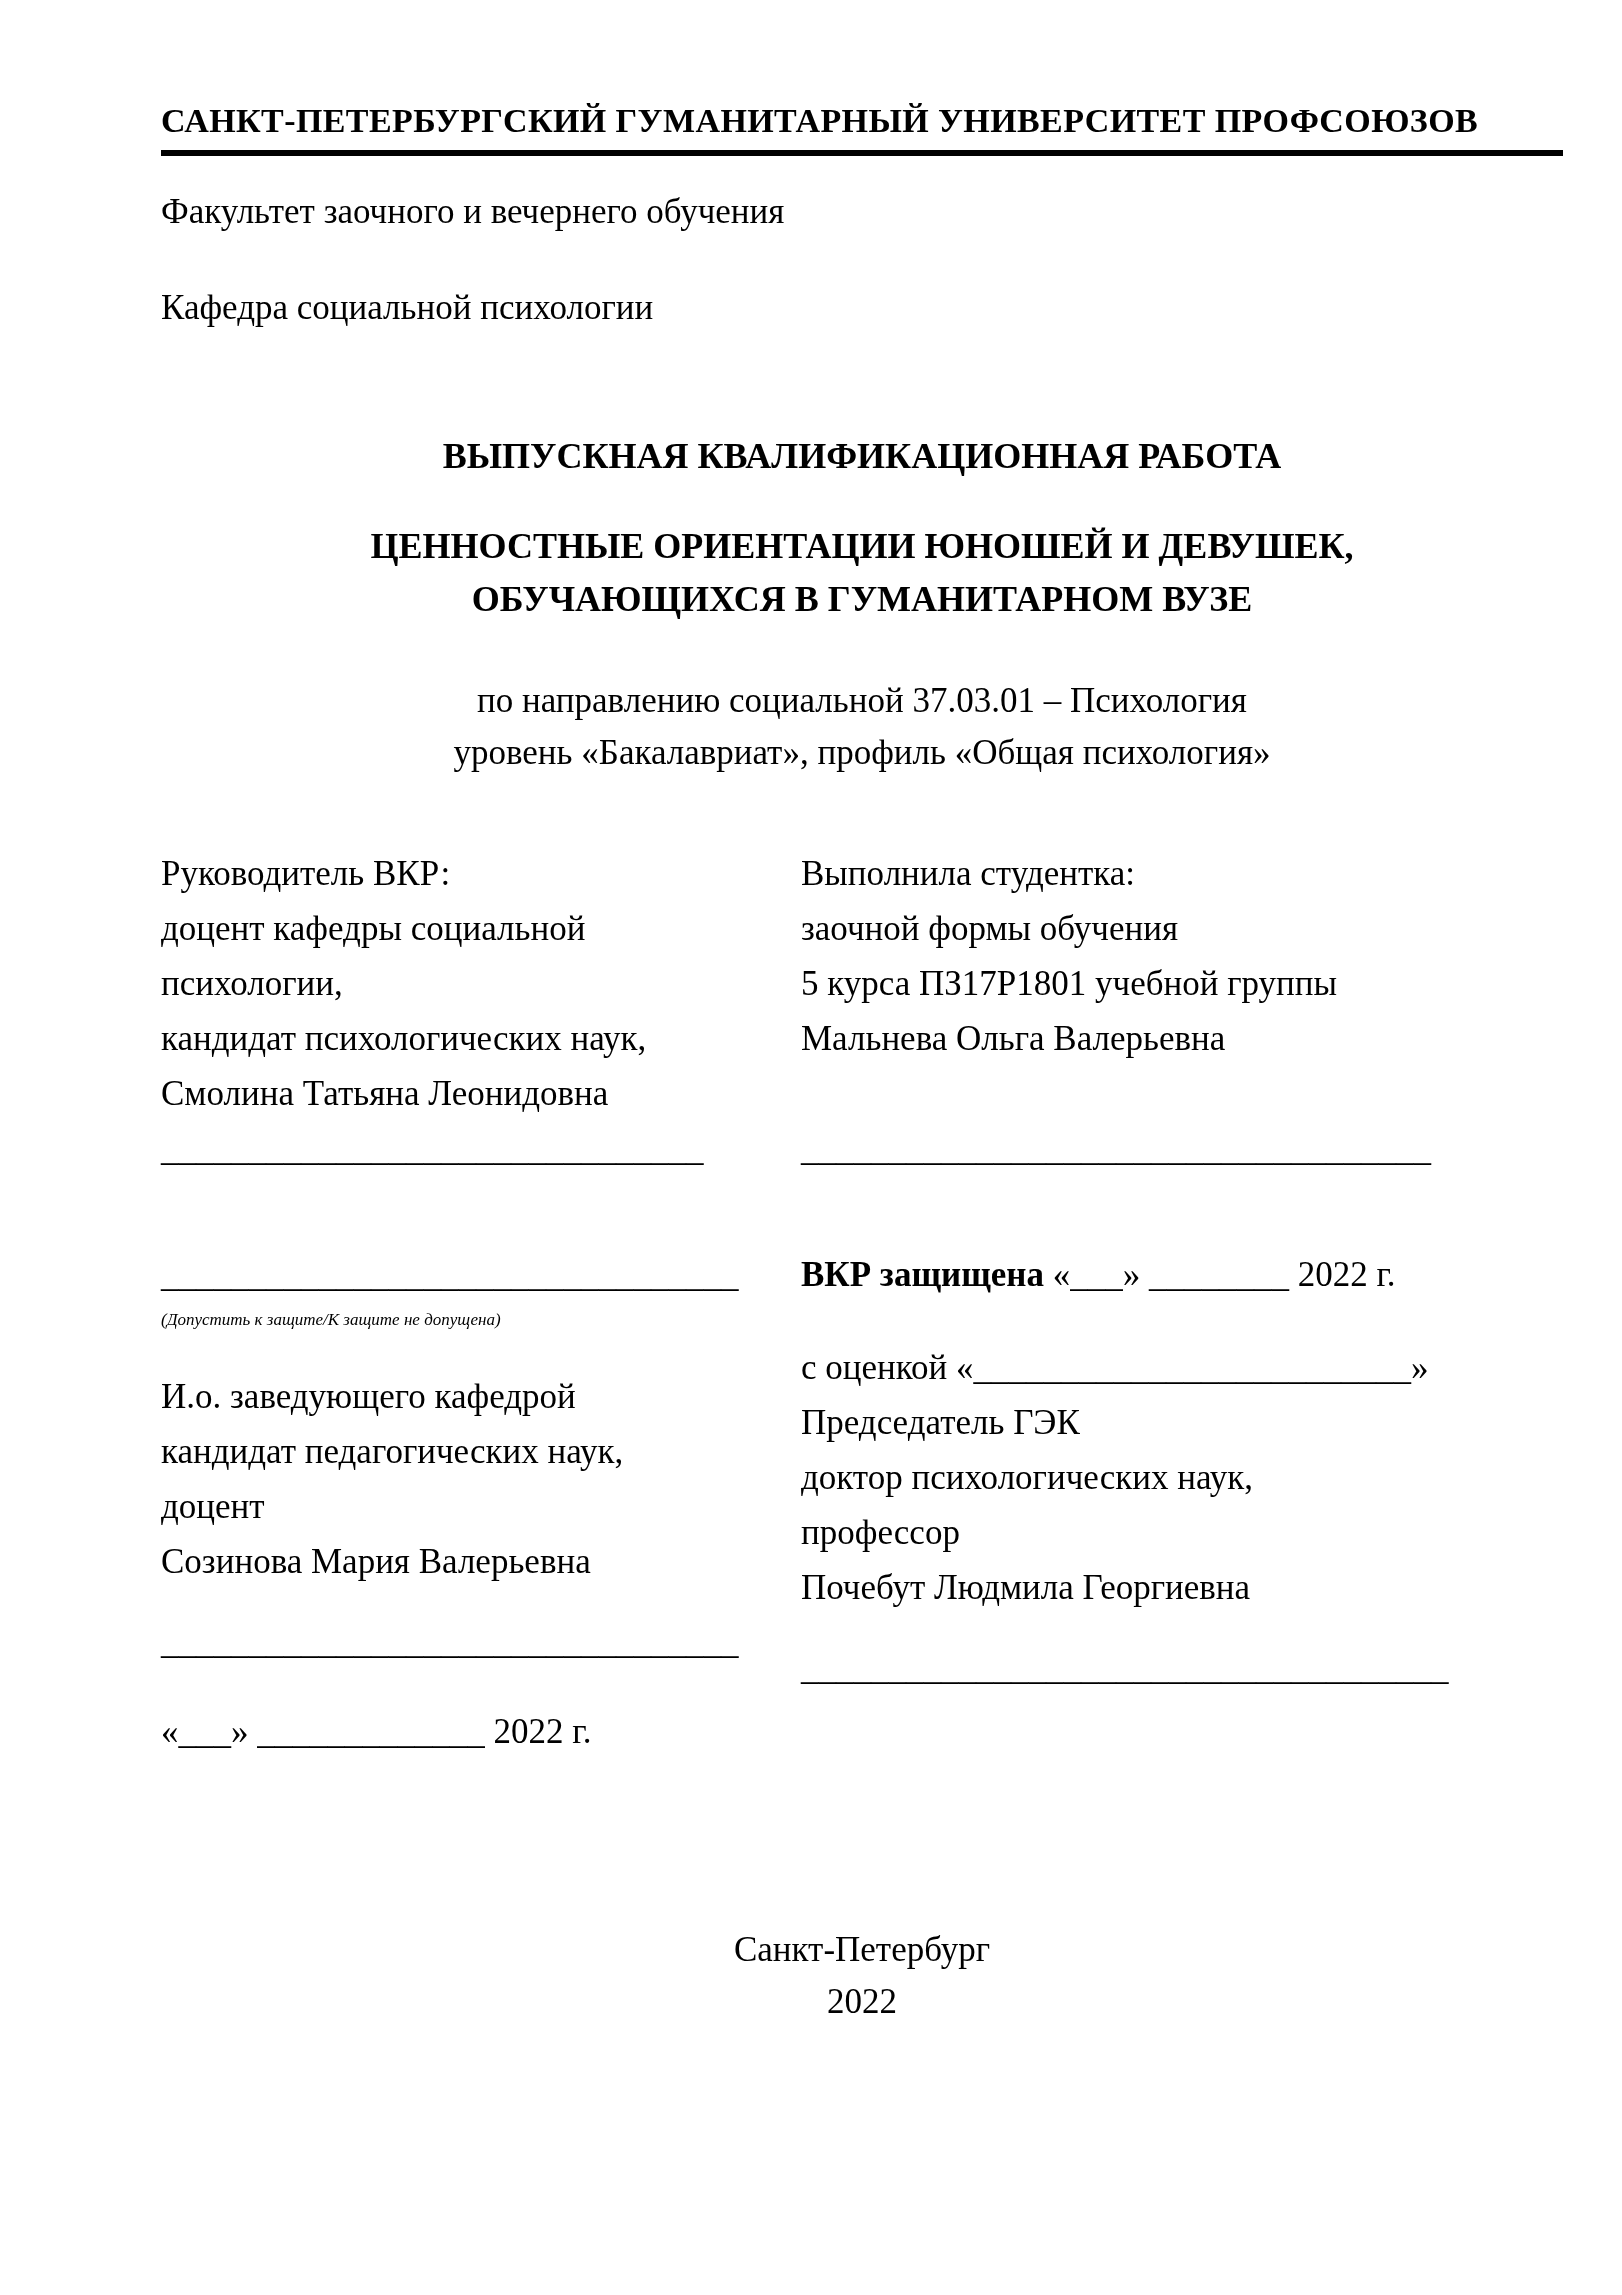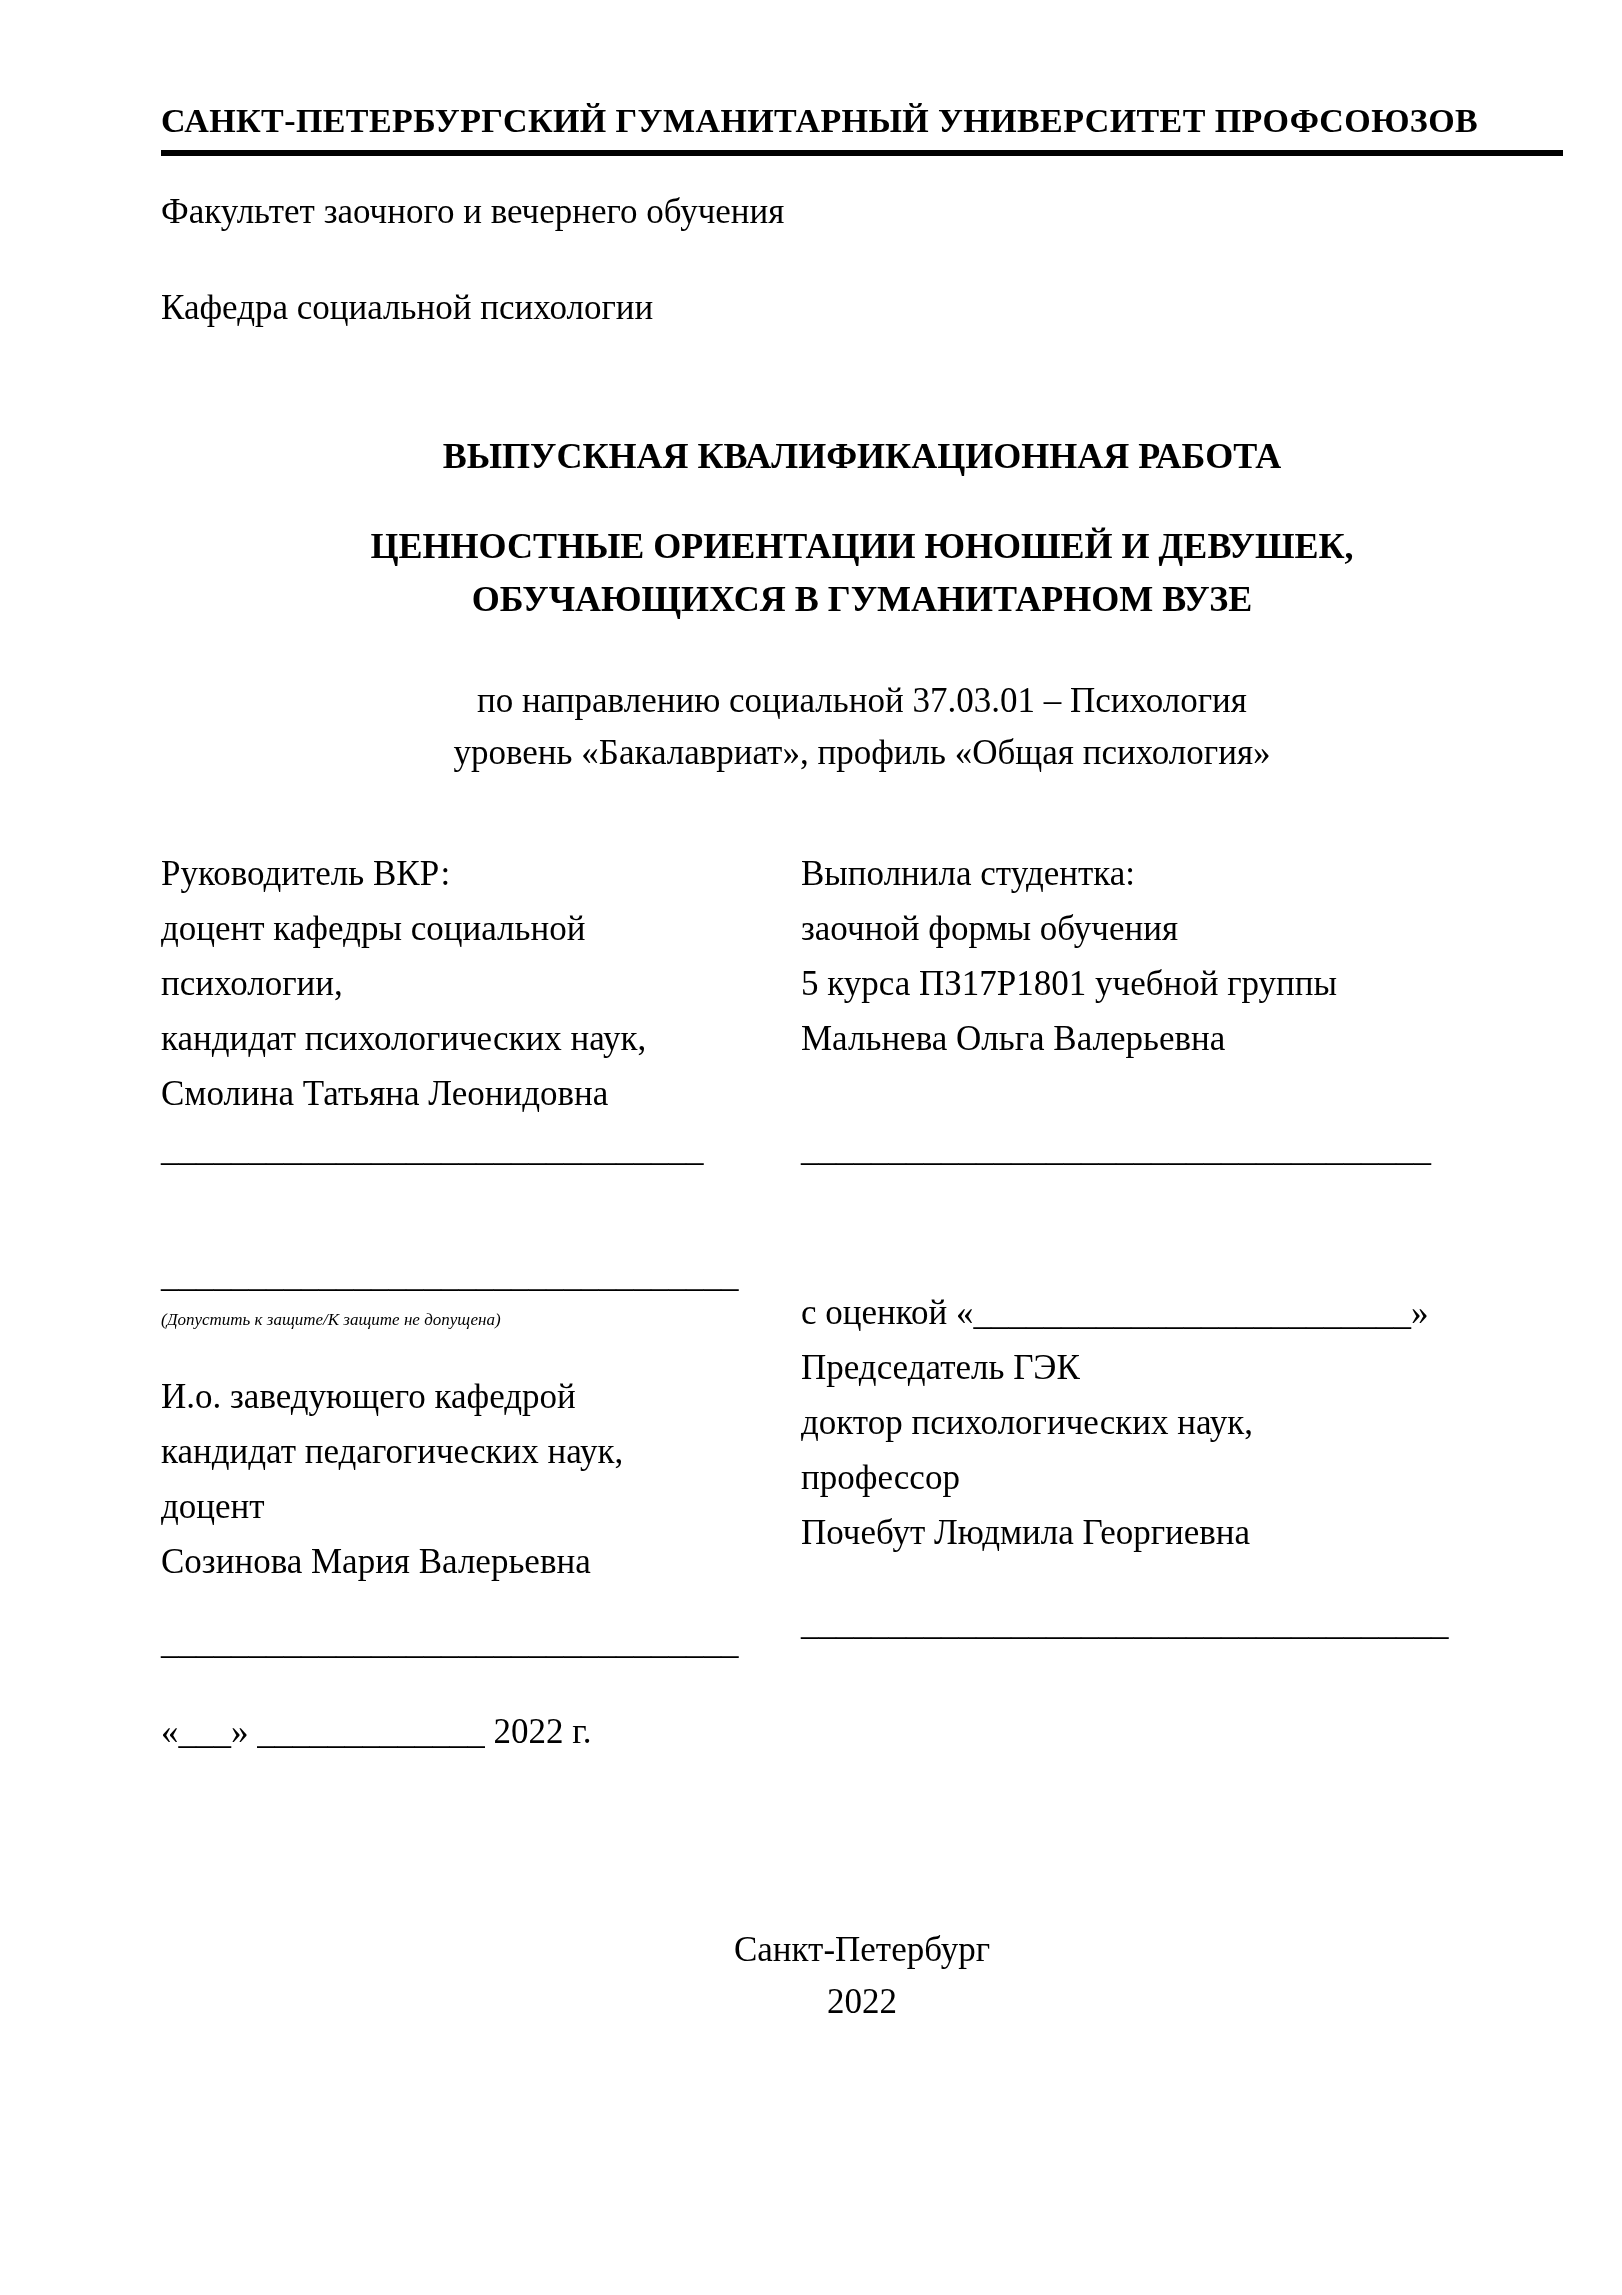--- a/index.html
+++ b/index.html
@@ -65,21 +65,21 @@
   .block2 { margin-top: 71px; }
   .admission-note {
     font-size: 17px;
     font-style: italic;
     line-height: 36px;
   }
   .block2 .col-left .official-lines { margin-top: 31px; }
   .block2 .col-left .sig-line-2 { margin-top: 25px; }
   .block2 .col-left .date-line { margin-top: 35px; line-height: 55px; }
   .block2 .col-right .grade-line { margin-top: 38px; }
-  .block2 .col-right .sig-line { margin-top: 35px; }
+  .block2 .col-right .sig-line { margin-top: 25px; }
   .bold { font-weight: 700; }
   .footer-block {
     margin-top: 165px;
     text-align: center;
     line-height: 52px;
   }
 </style>
 </head>
 <body>
 
@@ -130,20 +130,21 @@
         <div class="official-lines">
           <div class="line">И.о. заведующего кафедрой</div>
           <div class="line">кандидат педагогических наук,</div>
           <div class="line">доцент</div>
           <div class="line">Созинова Мария Валерьевна</div>
         </div>
         <div class="sig-line sig-line-2">_________________________________</div>
         <div class="date-line">«___» _____________ 2022 г.</div>
       </div>
       <div class="col-right">
+        <div class="line"><span class="bold">ВКР защищена</span><span> «___» ________ 2022 г.</span></div>
         <div class="line grade-line">с оценкой «_________________________»</div>
         <div class="line">Председатель ГЭК</div>
         <div class="line">доктор психологических наук,</div>
         <div class="line">профессор</div>
         <div class="line">Почебут Людмила Георгиевна</div>
         <div class="sig-line">_____________________________________</div>
       </div>
     </section>
 
     <div class="footer-block">

